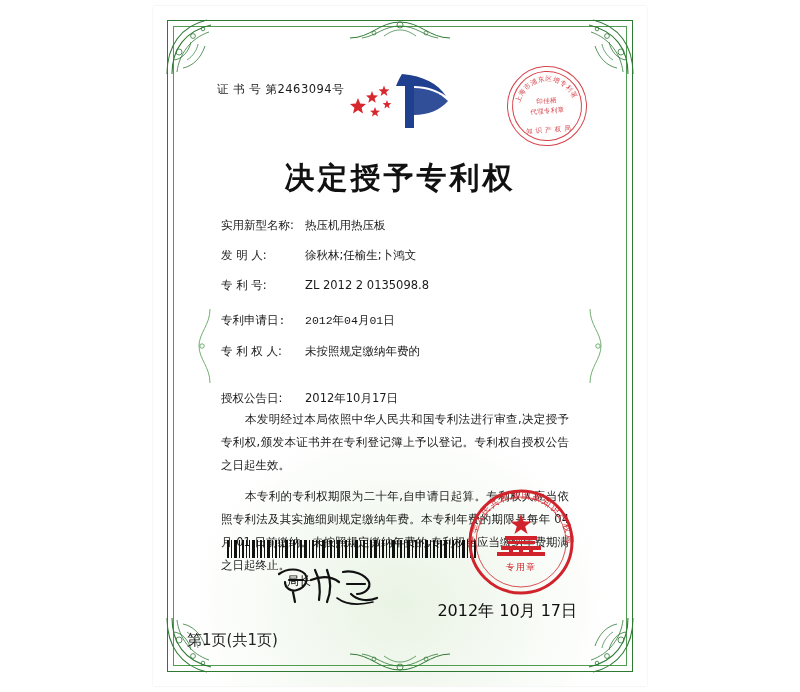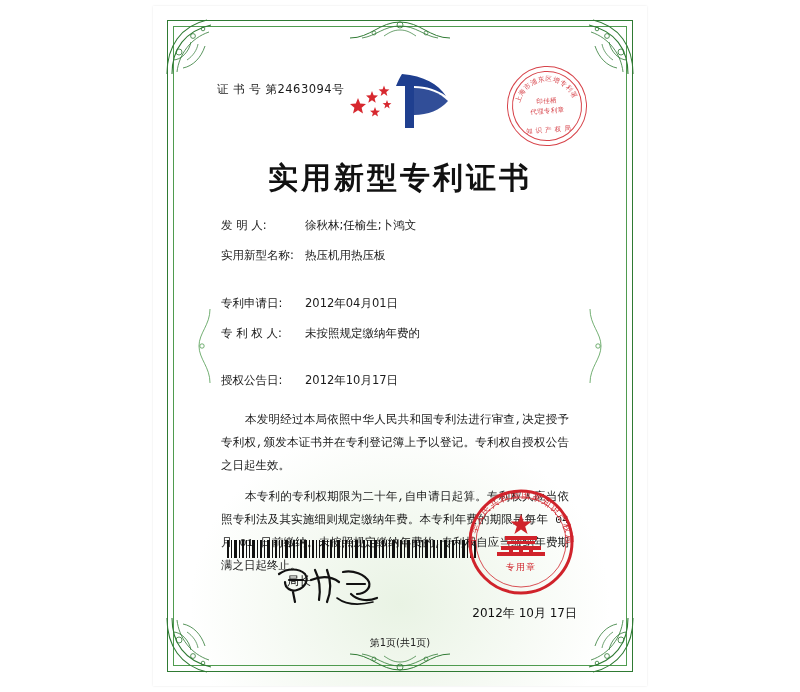--- a/index.html
+++ b/index.html
@@ -203,21 +203,20 @@
     right: 26px;
     top: 368px;
     font-size: 11.5px;
     line-height: 23px;
     color: #1a1a1a;
     text-align: justify;
   }
   .body-text p {
     margin: 0 18px 8px 0;
     text-indent: 24px;
-    font-family: Liberation Mono, monospace;
   }
 
   
   .barcode {
     position: absolute;
     left: 40px;
     top: 500px;
     width: 250px;
     height: 18px;
   }
@@ -245,31 +244,30 @@
     left: 86px;
     bottom: 44px;
     width: 112px;
     height: 46px;
   }
 
   .issue-date {
     position: absolute;
     right: 36px;
     bottom: 30px;
-    font-size: 12px;
+    font-size: 16px;
     color: #111;
   }
 
   .page-num {
     position: absolute;
     left: 0;
     right: 0;
     bottom: 2px;
-    text-align: center;
-    font-size: 10px;
+    font-size: 15px;
     color: #222;
   }
 </style>
 </head>
 <body>
 
 <div class="page">
   <div class="certificate">
 
     <div class="frame-outer"></div>
@@ -405,30 +403,33 @@
           </defs>
           <text font-size="6.6" fill="#d0232b" letter-spacing="0.6">
             <textPath href="#arcTop" startOffset="50%" text-anchor="middle">上海市浦东区增专利署</textPath>
           </text>
         </svg>
         <div class="mid">印佳栖</div>
         <div class="mid" style="top:40px;">代理专利章</div>
         <div class="bot">知 识 产 权 局</div>
       </div>
 
-      <div class="title">实用新型专利证书</div>
+      <div class="title">决定授予专利权</div>
 
       <div class="fields">
+        <div class="field-row">
+          <span class="field-label">实用新型名称:</span><span class="field-value">热压机用热压板</span>
+        </div>
         <div class="field-row">
           <span class="field-label">发  明  人:</span><span class="field-value">徐秋林;任榆生;卜鸿文</span>
         </div>
         <div class="field-row">
-          <span class="field-label">实用新型名称:</span><span class="field-value">热压机用热压板</span>
+          <span class="field-label">专  利  号:</span><span class="field-value">ZL  2012  2  0135098.8</span>
         </div>
-        <div class="field-row" style="margin-top:18px;">
+        <div class="field-row" style="margin-top:6px;font-family:Liberation Mono, monospace;">
           <span class="field-label">专利申请日:</span><span class="field-value">2012年04月01日</span>
         </div>
         <div class="field-row">
           <span class="field-label">专 利 权 人:</span><span class="field-value">未按照规定缴纳年费的</span>
         </div>
         <div class="field-row" style="margin-top:17px;">
           <span class="field-label">授权公告日:</span><span class="field-value">2012年10月17日</span>
         </div>
       </div>
 

